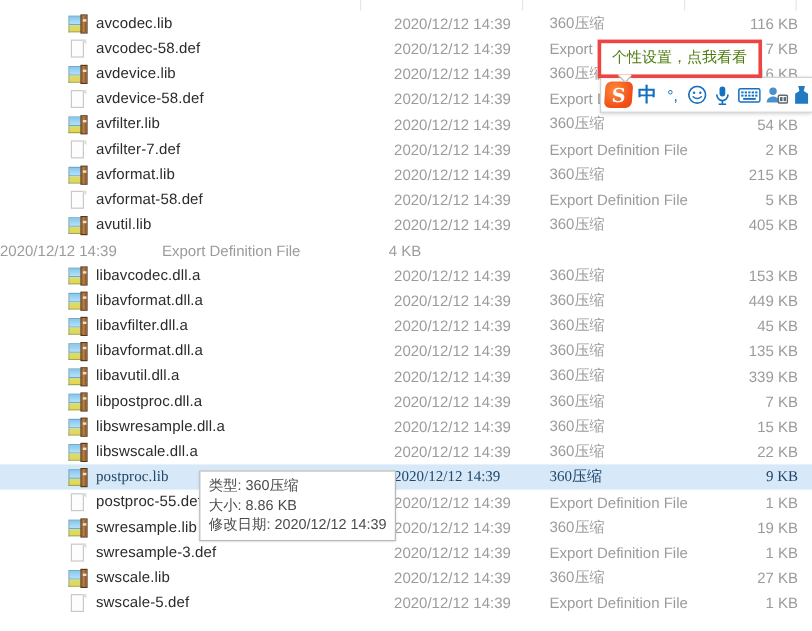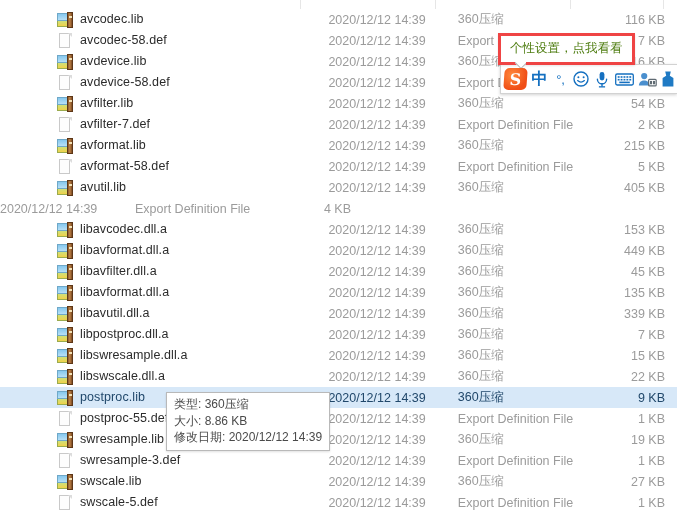--- a/index.html
+++ b/index.html
@@ -19,21 +19,21 @@
   
   .filelist{position:absolute;left:0;top:9px;width:677px;z-index:1;}
   .row{
     position:relative;
     height:21px;
     display:flex;
     align-items:center;
     font-size:12.5px;
     color:#3a3a3a;
   }
-  .row.selected{background:#d7e8f8;}
+  .row.selected{background:#d7e8f8;font-family:Liberation Serif, serif;}
   .row.selected .c-name,.row.selected .c-date,
   .row.selected .c-type,.row.selected .c-size{color:#21486b;}
 
   .c-name{
     width:300px;
     display:flex;align-items:flex-start;
     padding-left:17px;
     box-sizing:border-box;
     white-space:nowrap;
     color:#2b2b2b;

